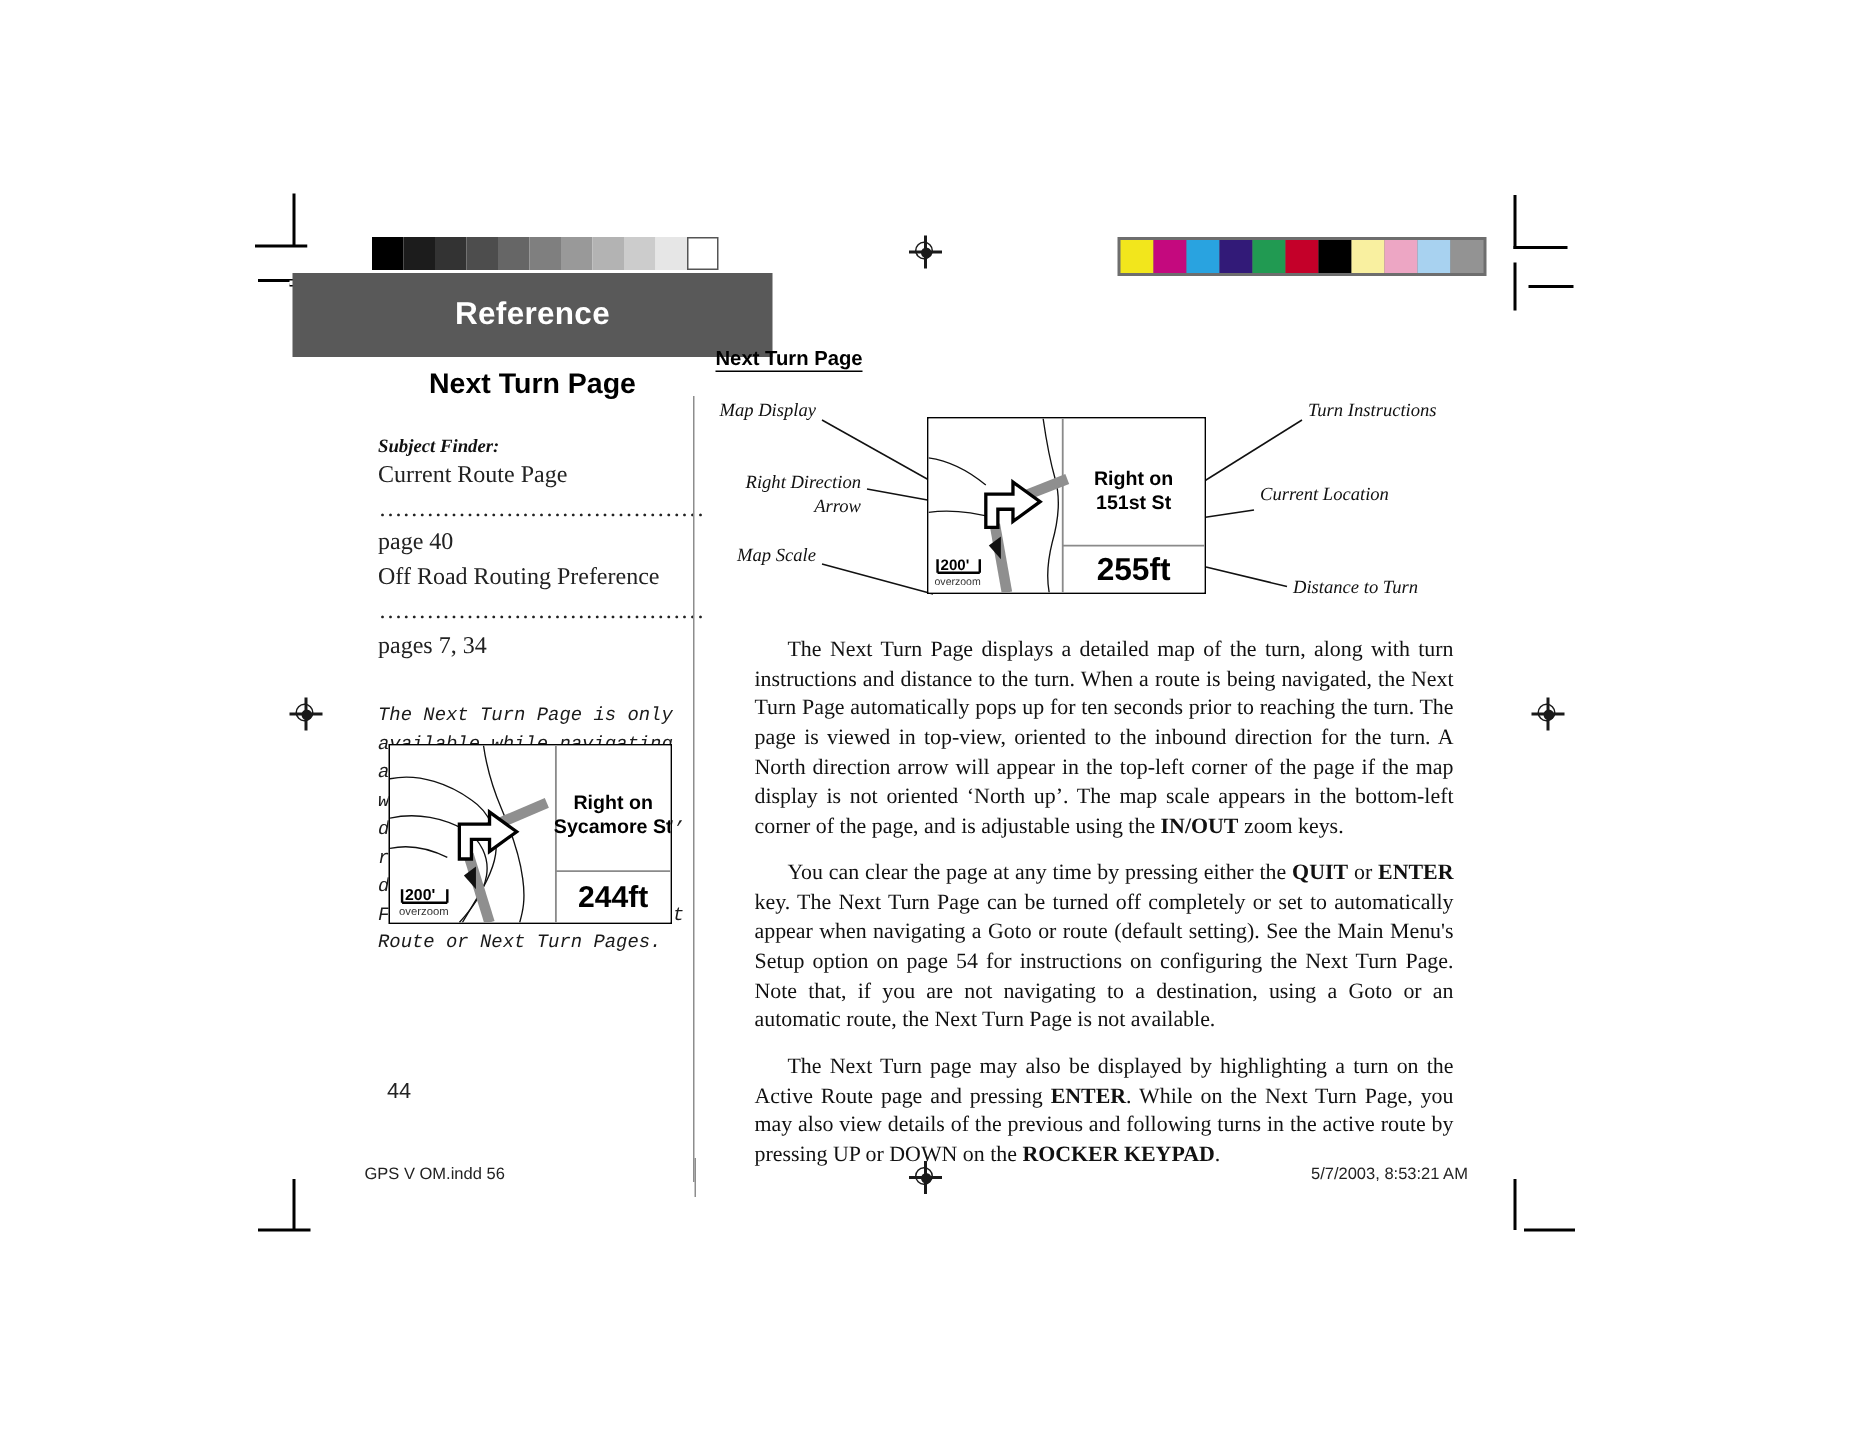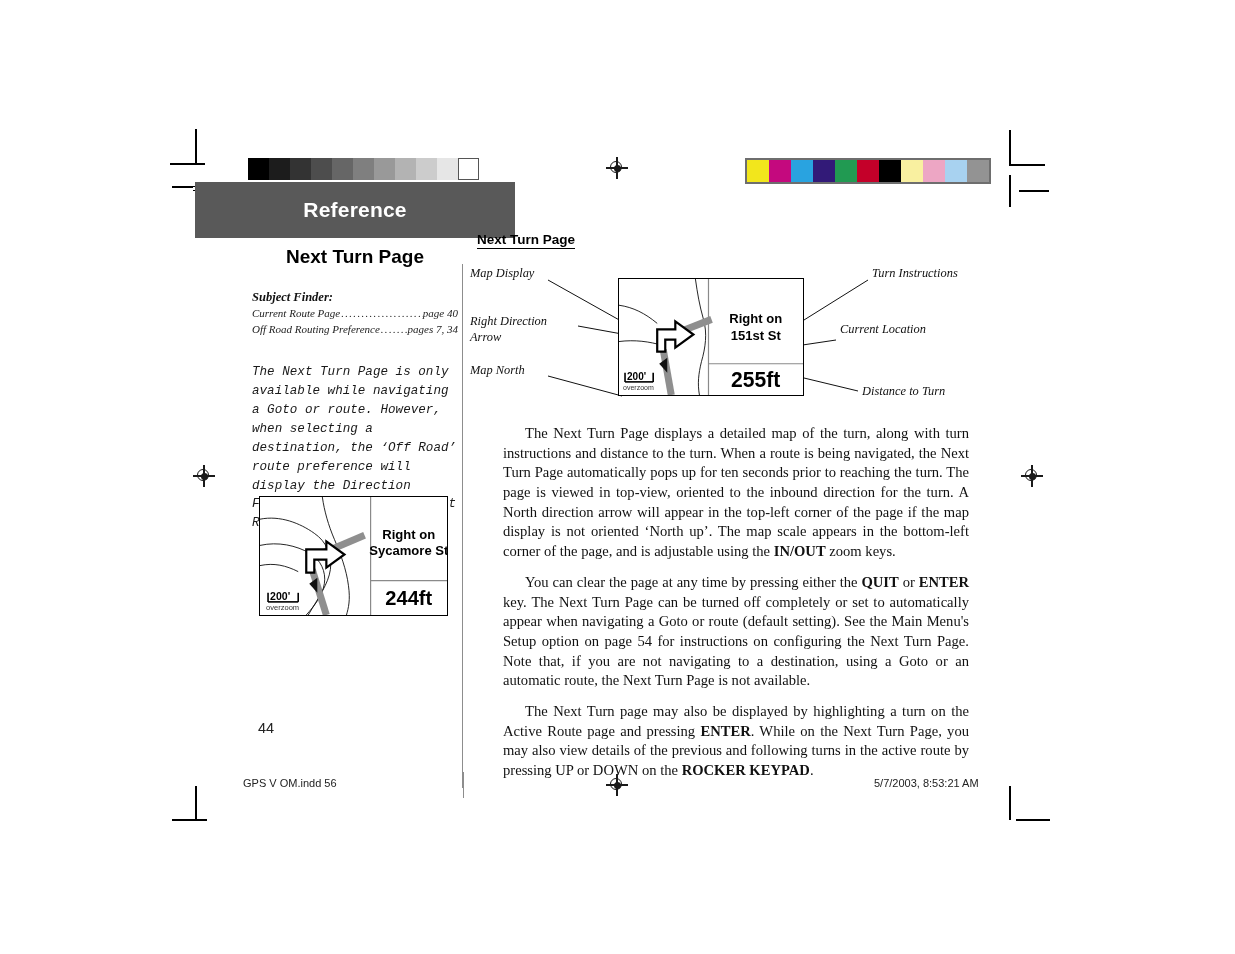--- a/index.html
+++ b/index.html
@@ -104,27 +104,27 @@
   .subject-head {
     font-family: "Liberation Serif", serif;
     font-style: italic;
     font-weight: bold;
     font-size: 12.5px;
     color: #111;
     margin: 0 0 1px 0;
   }
   .toc-row {
     font-family: "Liberation Serif", serif;
-    font-style: italic;
-    font-size: 11px;
+    font-size: 16px;
     color: #222;
     display: flex;
     align-items: baseline;
     line-height: 1.42;
     white-space: nowrap;
+    flex-direction: column;
   }
   .toc-row .t { flex: 0 0 auto; }
   .toc-row .dots {
     flex: 1 1 auto;
     overflow: hidden;
     white-space: nowrap;
     letter-spacing: 1.3px;
     padding: 0 1px;
   }
   .toc-row .p { flex: 0 0 auto; }
@@ -239,21 +239,21 @@
   }
   .dlabel {
     position: absolute;
     font-family: "Liberation Serif", serif;
     font-style: italic;
     font-size: 12.4px;
     color: #111;
     white-space: nowrap;
     line-height: 1.25;
   }
-  .dlabel.r { }
+  .dlabel.r { text-align: right; }
 
   
   .footer-line {
     position: absolute;
     left: 463px;
     top: 772px;
     width: 1px;
     height: 26px;
     background: #8d8d8d;
   }
@@ -429,21 +429,21 @@
         <path d="M388,133 L334,120"></path>
       </g>
     </svg>
 
     <div class="dlabel r" style="left:0px; top:8px; width:74px;"><span>Map Display</span></div>
 
     <div class="dlabel r" style="left:0px; top:56px; width:104px;">
       <span>Right Direction</span><br><span>Arrow</span>
     </div>
 
-    <div class="dlabel r" style="left:0px; top:105px; width:74px;"><span>Map North</span></div>
+    <div class="dlabel r" style="left:0px; top:105px; width:74px;"><span>Map Scale</span></div>
 
     <div class="dlabel" style="left:402px; top:8px;"><span>Turn Instructions</span></div>
 
     <div class="dlabel" style="left:370px; top:64px;"><span>Current Location</span></div>
 
     <div class="dlabel" style="left:392px; top:126px;"><span>Distance to Turn</span></div>
   </div>
 
   <div class="gps-right">
     <svg class="gps-svg" viewBox="0 0 183 115" preserveAspectRatio="none">

